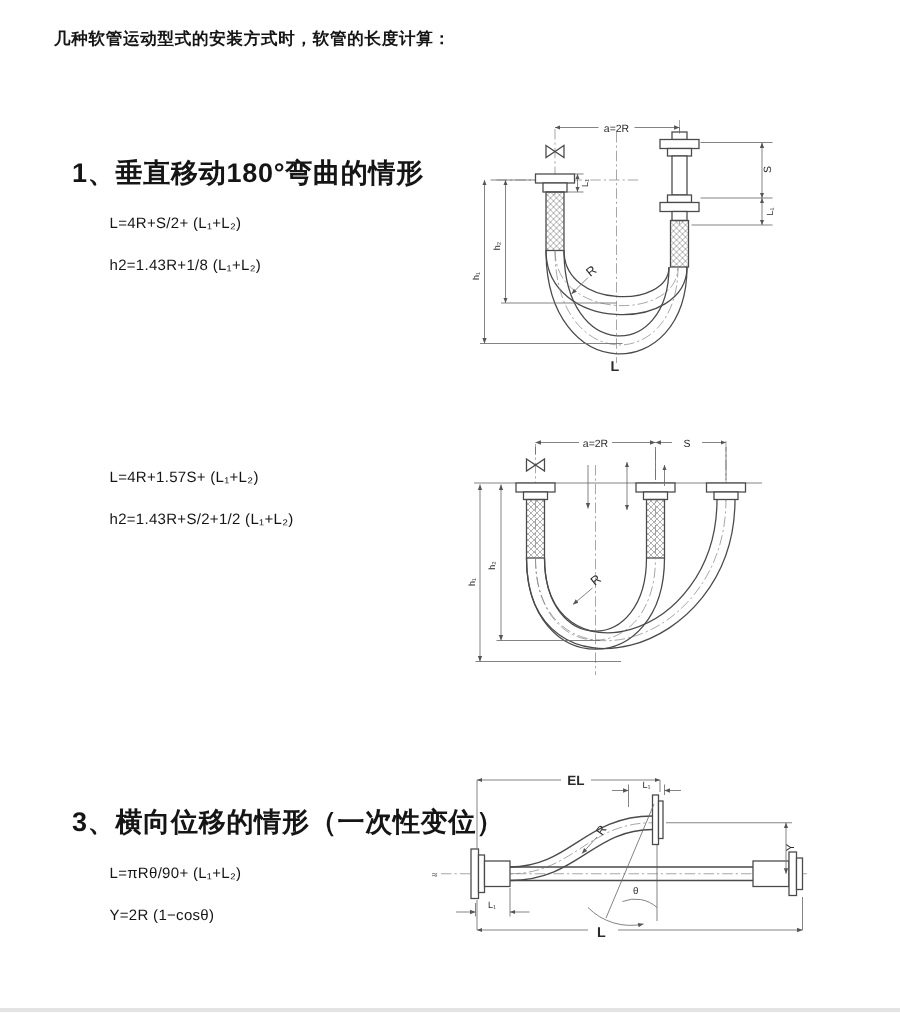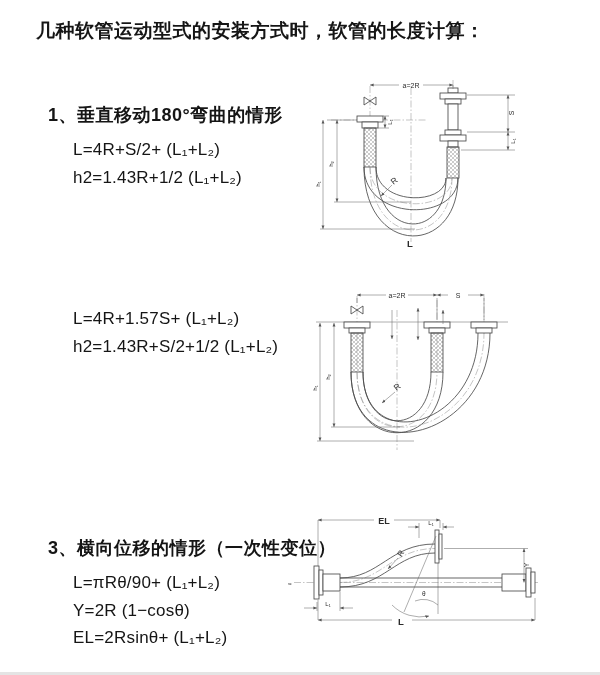--- a/index.html
+++ b/index.html
@@ -1,56 +1,55 @@
 <!DOCTYPE html>
 <html><head>
 <meta charset="utf-8">
 <style>
   html,body{margin:0;padding:0;background:#fff;}
   .page{position:relative;width:600px;height:675px;background:#ffffff;overflow:hidden;
         font-family:"Liberation Sans",sans-serif;color:#151515;}
   .page-edge{position:absolute;left:0;right:0;bottom:0;height:3px;background:#e4e4e4;}
-  .doc-title{position:absolute;left:36px;top:18px;font-size:19px;font-weight:bold;
+  .doc-title{position:absolute;left:36px;top:18px;font-size:11px;font-weight:bold;
              letter-spacing:.5px;white-space:nowrap;}
   .sec{position:absolute;left:48px;}
   .sec h2{font-size:18px;font-weight:bold;margin:0 0 9px 0;letter-spacing:.5px;white-space:nowrap;}
-  .formula{font-size:17px;line-height:27.5px;margin-left:25px;letter-spacing:.2px;white-space:nowrap;}
+  .formula{font-size:10px;line-height:27.5px;margin-left:25px;letter-spacing:.2px;white-space:nowrap;}
   .sec1{top:103px;} .sec2{top:305px;} .sec3{top:521px;margin-top:15px;}
   .diagram{position:absolute;}
   .d1{left:315px;top:72px;} .d2{left:312px;top:284px;} .d3{left:288px;top:508px;}
   svg{display:block;}
   svg text{font-family:"Liberation Sans",sans-serif;fill:#2b2b2b;}
   .ln{stroke:#4a4a4a;stroke-width:.85;fill:none;}
   .thin{stroke:#6a6a6a;stroke-width:.55;fill:none;}
   .cl{stroke:#8a8a8a;stroke-width:.5;fill:none;stroke-dasharray:7 2 1.5 2;}
   .pipe{stroke:#4a4a4a;stroke-width:.85;fill:#fff;}
 </style>
 </head>
 <body>
 
 <div class="page">
 
   <div class="doc-title">几种软管运动型式的安装方式时，软管的长度计算：</div>
 
   <div class="sec sec1">
     <h2>1、垂直移动180°弯曲的情形</h2>
     <div class="formula">L=4R+S/2+ (L₁+L₂)</div>
-    <div class="formula">h2=1.43R+1/2 (L₁+L₂)</div>
+    <div class="formula">h2=1.43R+1/8 (L₁+L₂)</div>
   </div>
 
   <div class="sec sec2">
     <div class="formula">L=4R+1.57S+ (L₁+L₂)</div>
     <div class="formula">h2=1.43R+S/2+1/2 (L₁+L₂)</div>
   </div>
 
   <div class="sec sec3">
     <h2>3、横向位移的情形（一次性变位）</h2>
     <div class="formula">L=πRθ/90+ (L₁+L₂)</div>
     <div class="formula">Y=2R (1−cosθ)</div>
-    <div class="formula">EL=2Rsinθ+ (L₁+L₂)</div>
   </div>
 
   <div class="diagram d1">
   <svg width="230" height="180" viewBox="0 0 230 180">
     <defs>
       <marker id="ar1" viewBox="0 0 8 8" refX="7" refY="4" markerWidth="7.5" markerHeight="7.5" orient="auto-start-reverse">
         <path d="M0,1.2 L7,4 L0,6.8 Z" fill="#555"></path>
       </marker>
       <pattern id="braid1" width="4" height="4" patternUnits="userSpaceOnUse">
         <path d="M0,4 L4,0 M0,0 L4,4" stroke="#8a8a8a" stroke-width="0.45"></path>

